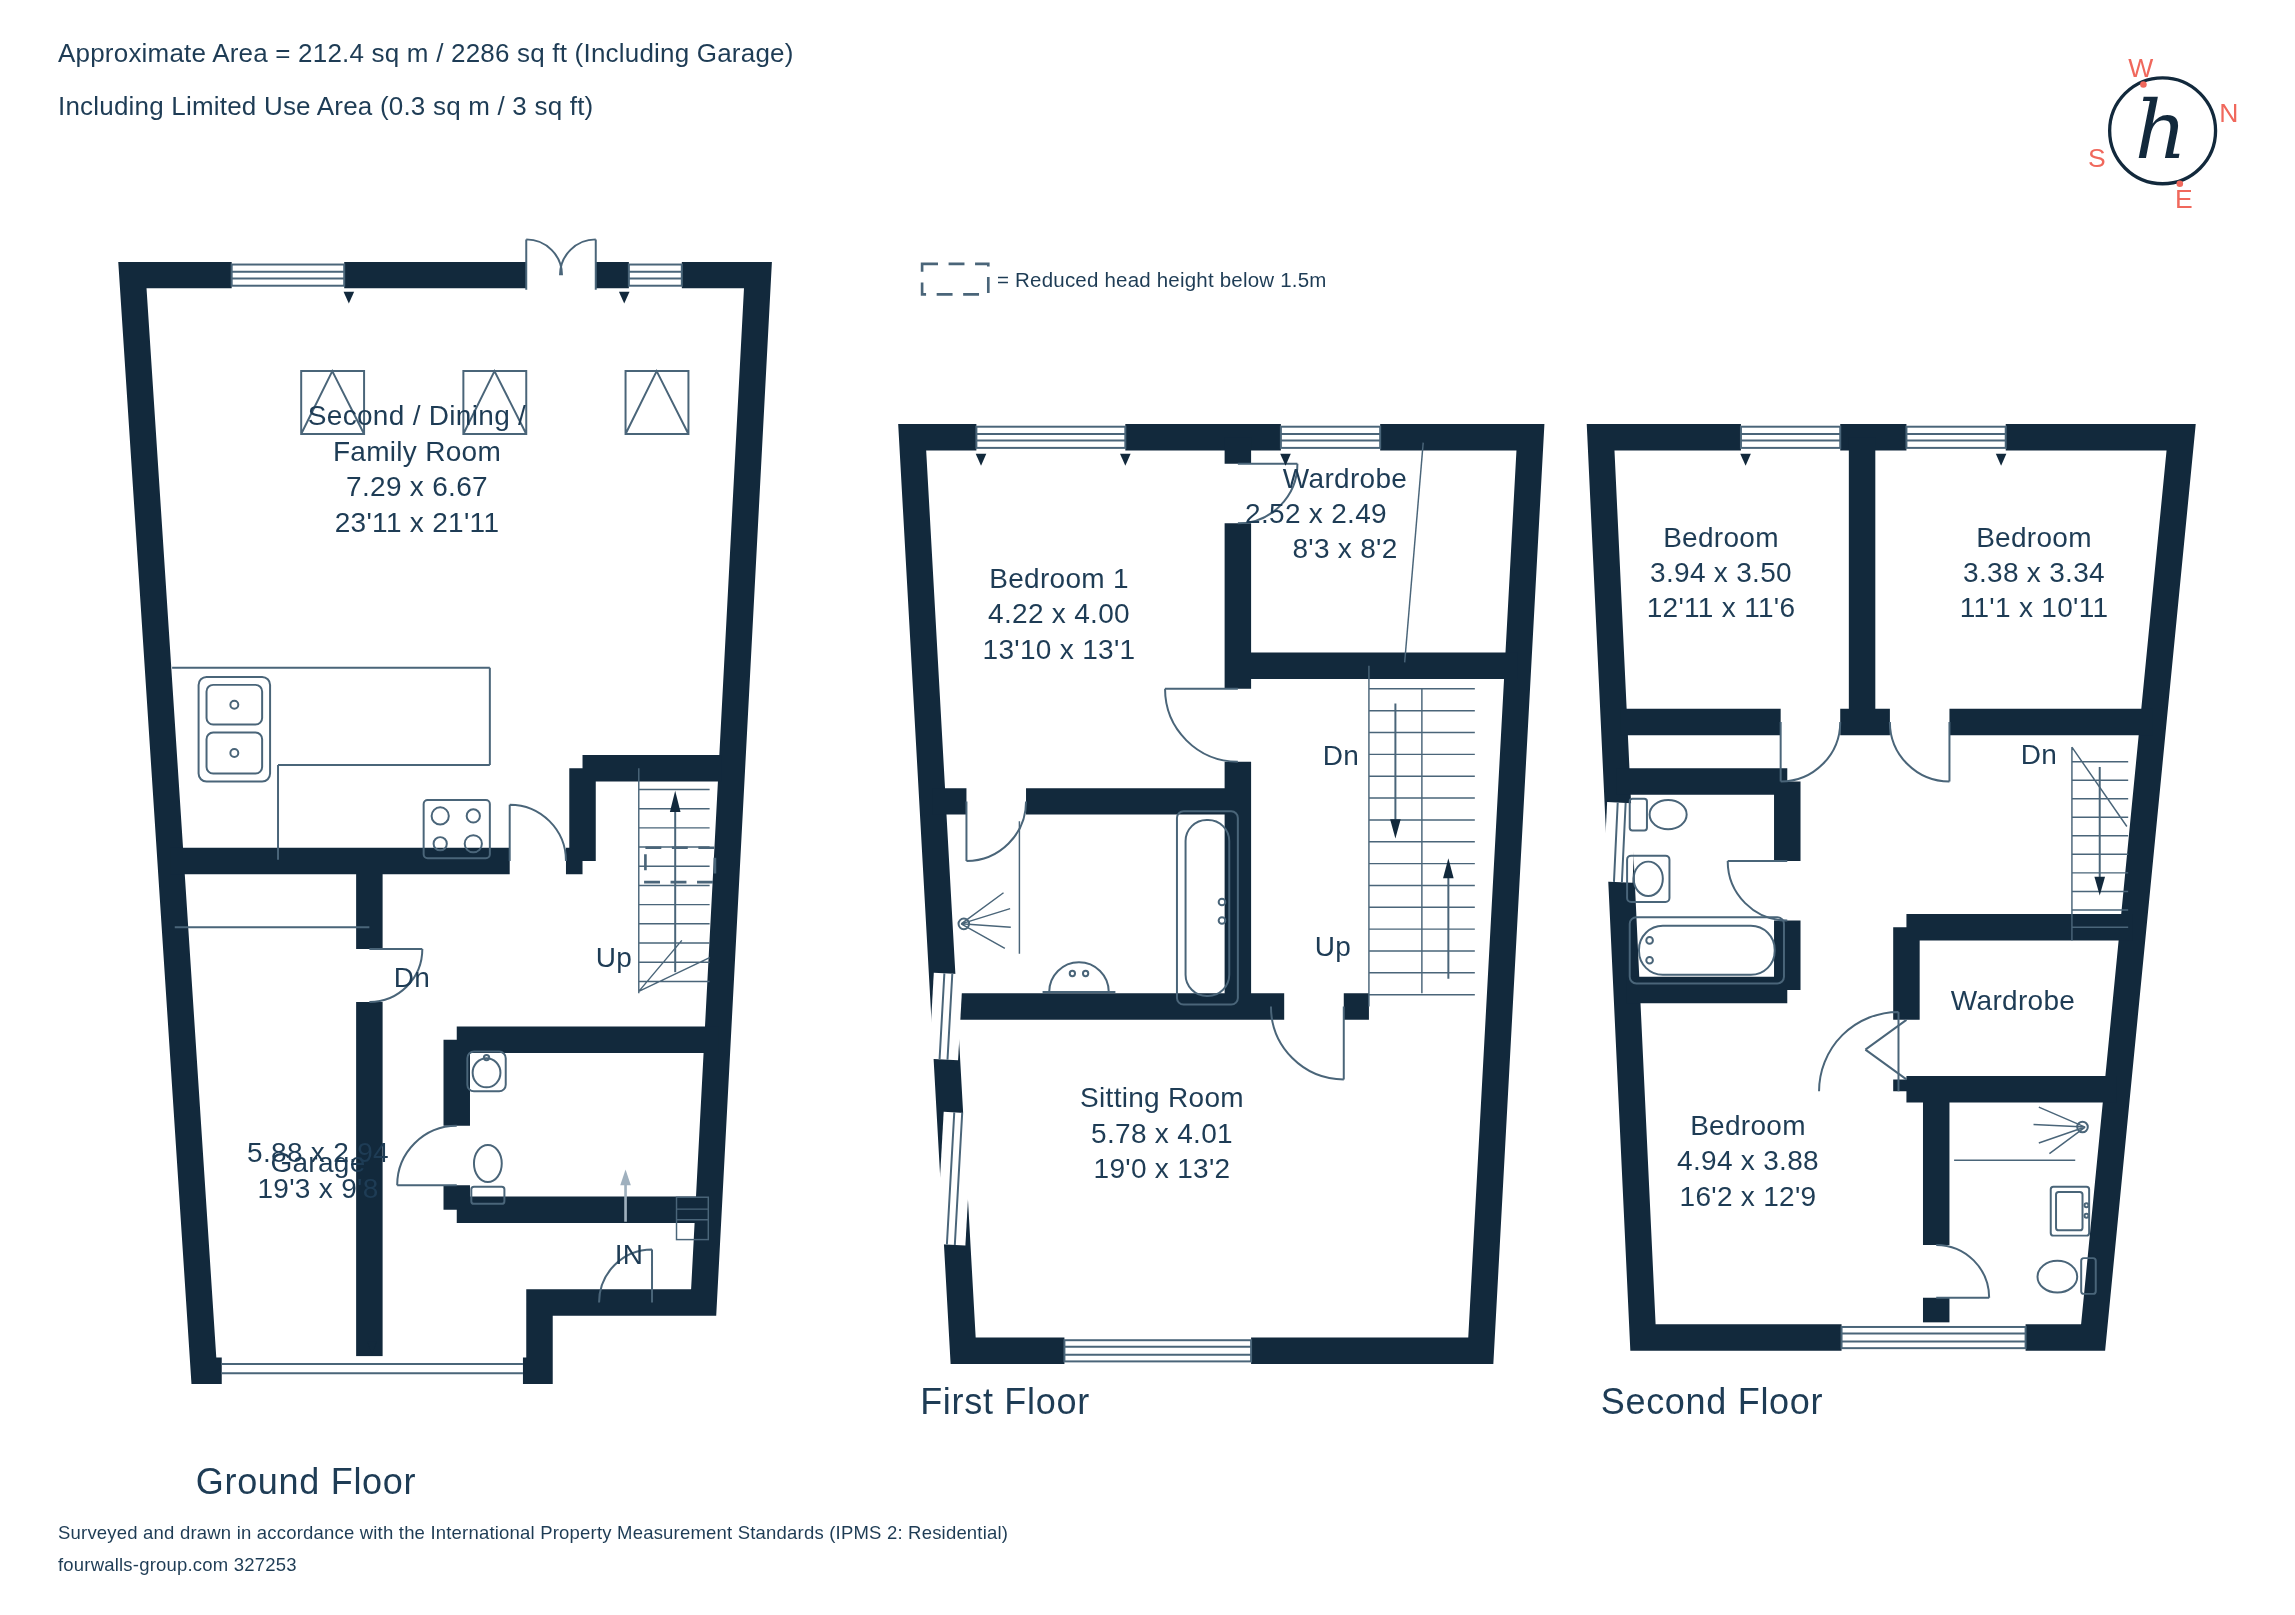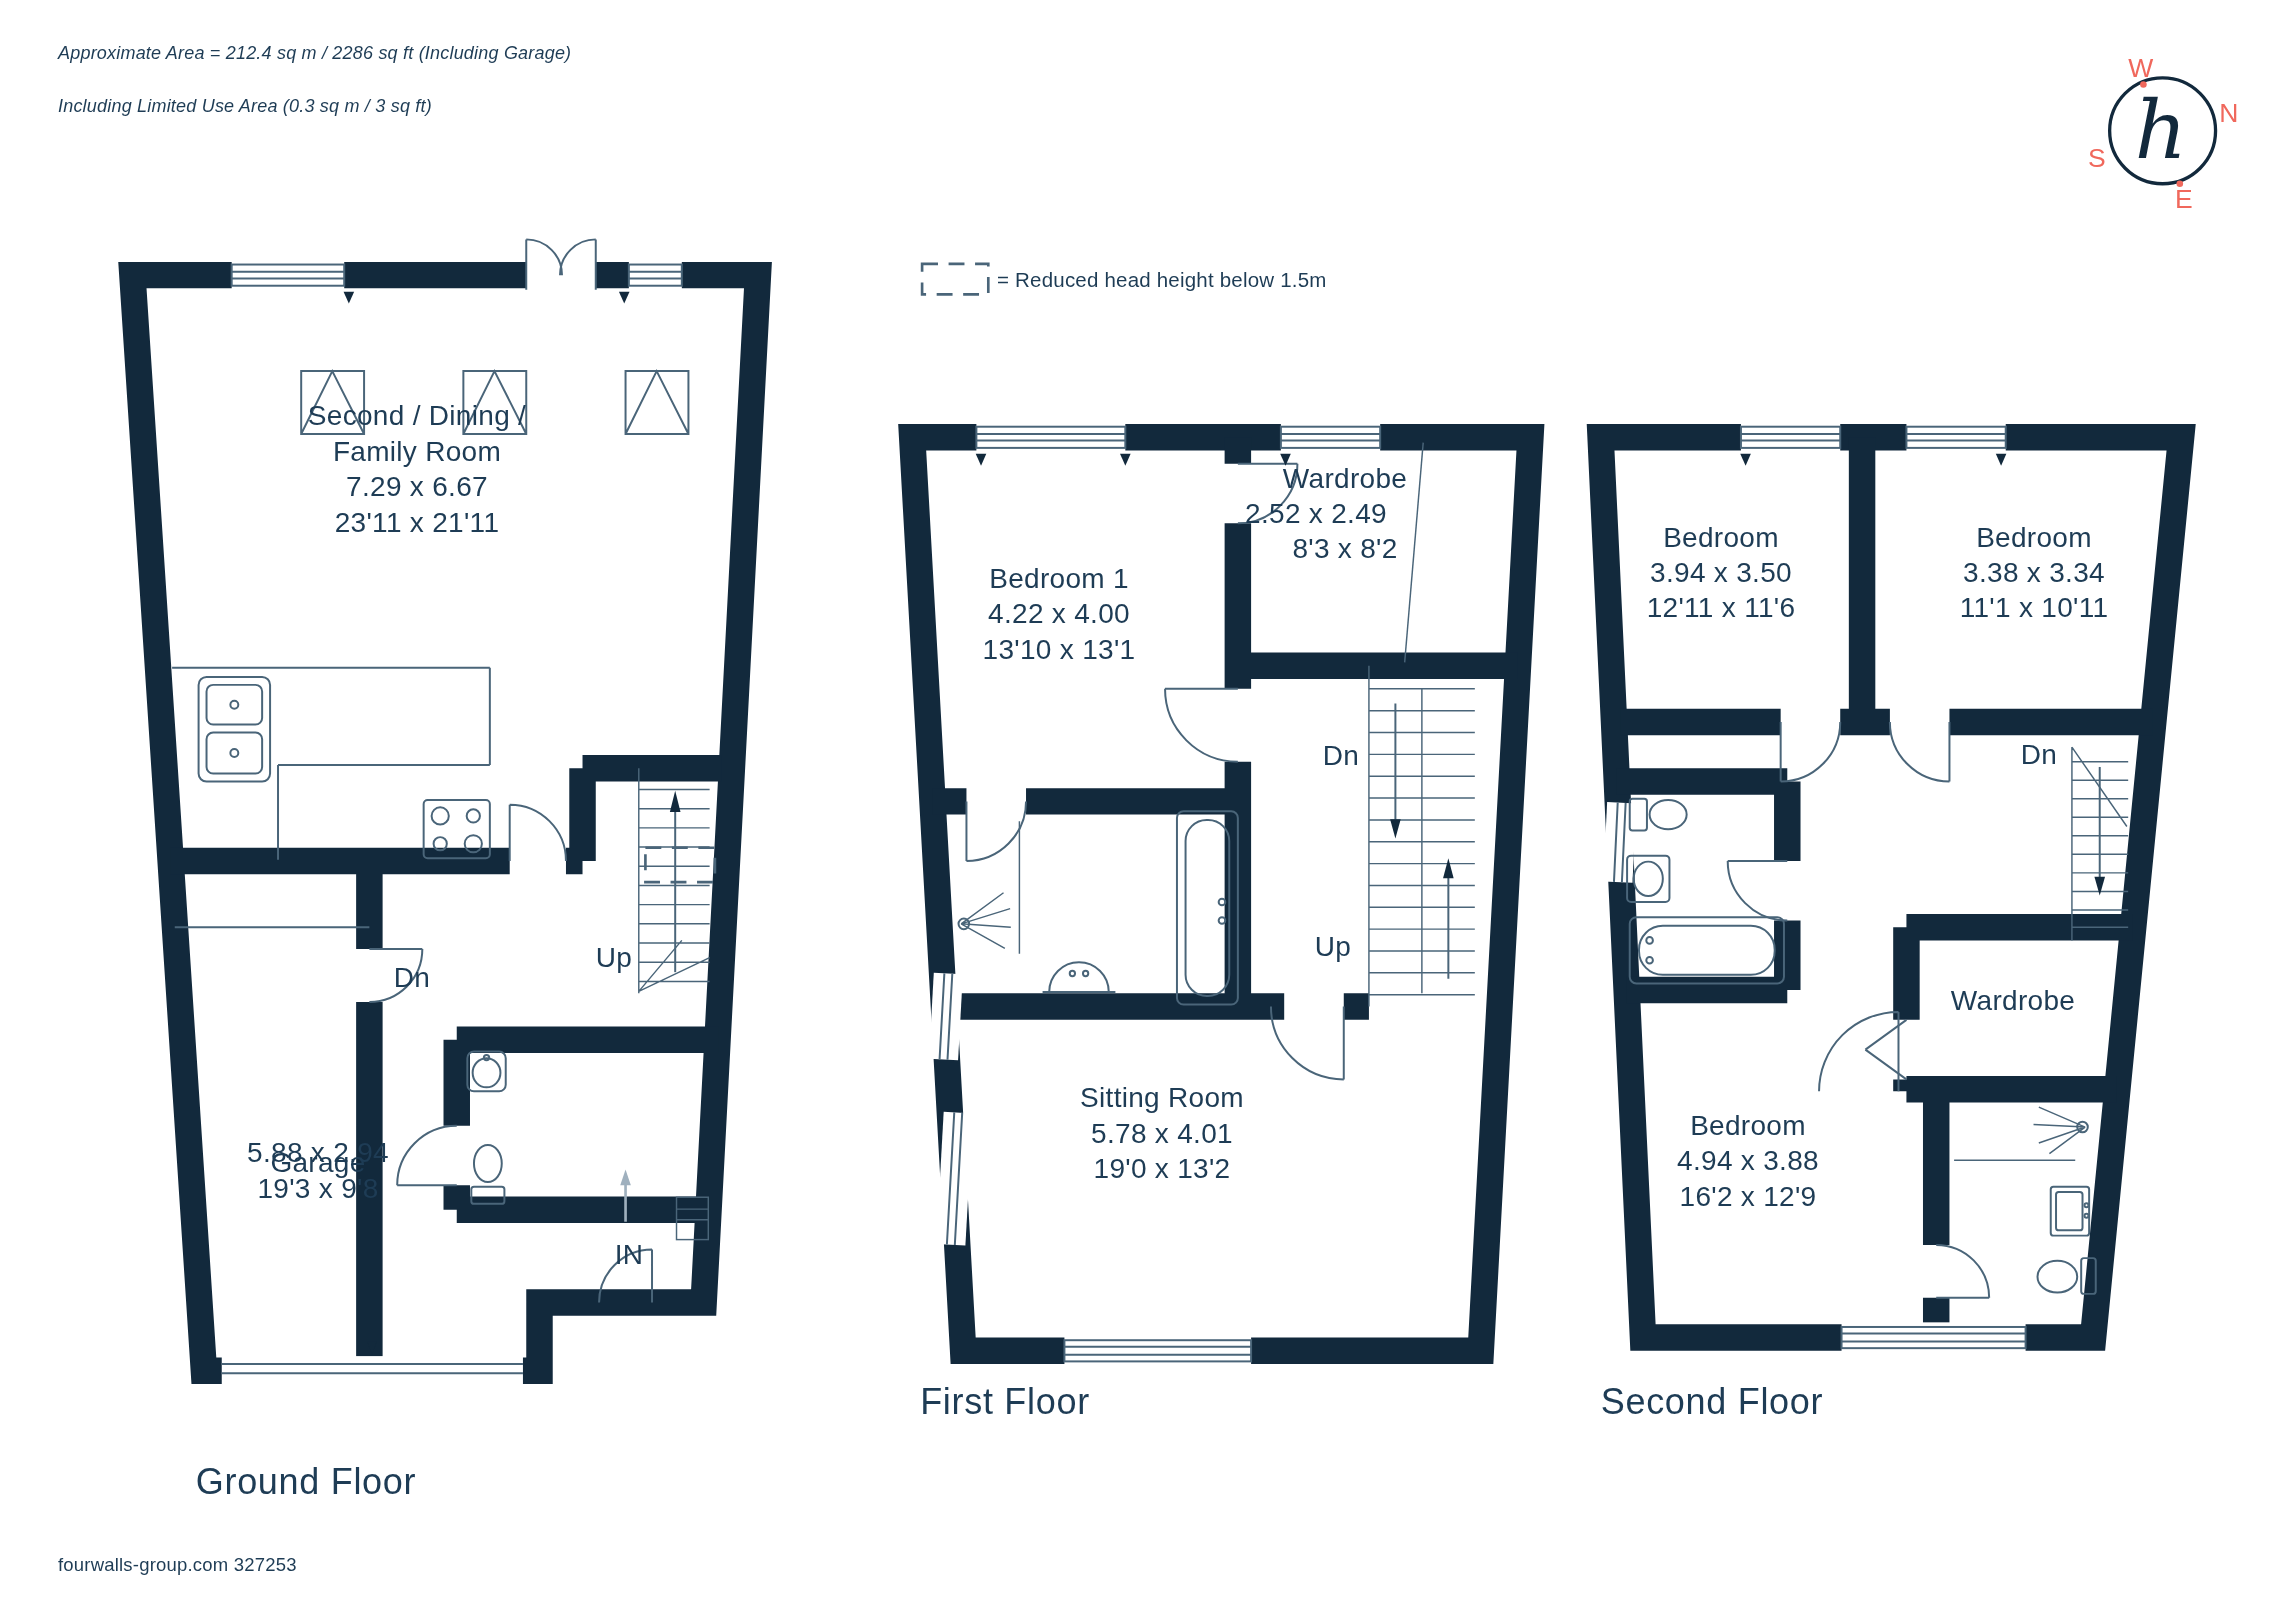--- a/index.html
+++ b/index.html
@@ -20,21 +20,21 @@
   .mut{stroke:var(--muted);stroke-width:4;fill:none;}
   .mutf{fill:var(--muted);stroke:none;}
   .cirl{stroke:var(--wall);stroke-width:5;fill:none;}
   
   .lbl{position:absolute;transform:translate(-50%,-50%);white-space:nowrap;color:var(--text);
        text-align:center;letter-spacing:0.3px;line-height:1;}
   .lbl-left{position:absolute;transform:translate(0,-50%);white-space:nowrap;color:var(--text);
        letter-spacing:0.2px;line-height:1;}
   .room{font-size:28px;}
   .title{font-size:36px;letter-spacing:0.7px;}
-  .hdr{font-size:18px;font-style:italic;}
+  .hdr{font-size:26px;}
   .ftr{font-size:18.5px;}
   .lgd{font-size:20.5px;}
   .cmp{font-size:26.5px;color:var(--accent);}
   .mono{font-size:81px;font-family:"DejaVu Serif",serif;font-style:italic;color:var(--wall);}
 </style>
 </head>
 <body>
 
 <div class="canvas">
 
@@ -299,16 +299,17 @@
   <div class="lbl room" style="left:1748px;top:1161px;">4.94 x 3.88</div>
   <div class="lbl room" style="left:1748px;top:1197px;">16'2 x 12'9</div>
 
   <div class="lbl room" style="left:2013px;top:1001px;">Wardrobe</div>
   <div class="lbl room" style="left:2039px;top:755px;">Dn</div>
 
   <div class="lbl title" style="left:306px;top:1482px;">Ground Floor</div>
   <div class="lbl title" style="left:1005px;top:1402px;">First Floor</div>
   <div class="lbl title" style="left:1712px;top:1402px;">Second Floor</div>
 
+  <div class="lbl-left ftr" style="left:58px;top:1533px;">Surveyed and drawn in accordance with the International Property Measurement Standards (IPMS 2: Residential)</div>
   <div class="lbl-left ftr" style="left:58px;top:1565px;">fourwalls-group.com 327253</div>
 
 </div>
 
 
 </body></html>

